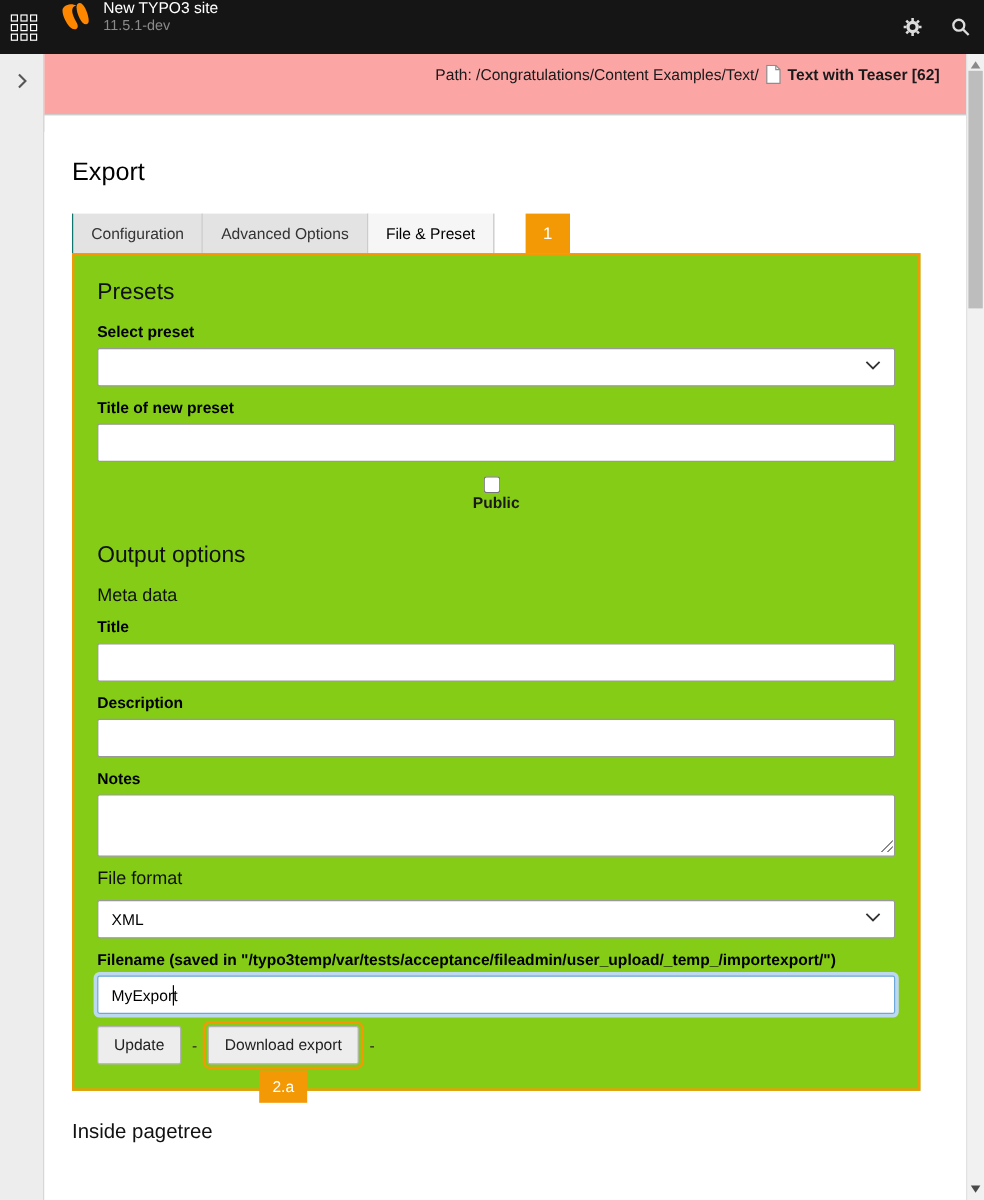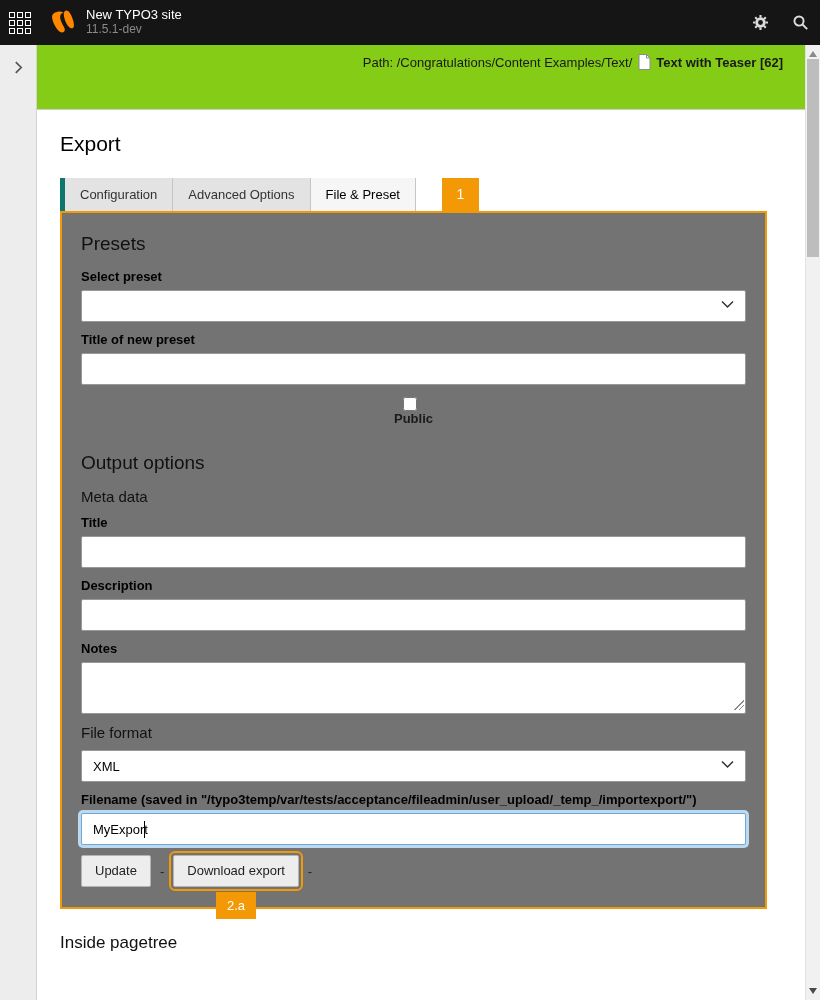--- a/index.html
+++ b/index.html
@@ -4,41 +4,41 @@
 <style>
   * { margin:0; padding:0; box-sizing:border-box; }
   html,body { width:820px; height:1000px; overflow:hidden; }
   body {
     font-family:"Liberation Sans","DejaVu Sans",sans-serif;
     font-size:13px; color:#1a1a1a; background:#fff; position:relative;
   }
 
   
   .topbar { position:absolute; top:0; left:0; width:820px; height:45px;
-    background:#151515; display:flex; align-items:center; z-index:50; }
+    background:#151515; display:flex; align-items:flex-start; z-index:50; }
   .topbar-btn { width:40px; height:45px; display:flex; align-items:center;
     justify-content:center; cursor:pointer; }
   .grid-icon { display:grid; grid-template-columns:repeat(3,6px); grid-gap:2px; }
   .grid-icon span { width:6px; height:6px; border:1.4px solid #fff; }
   .brand { display:flex; align-items:center; margin-left:10px; }
   .brand svg { width:26px; height:26px; }
   .brand-text { margin-left:10px; line-height:1.15; }
   .brand-title { color:#fff; font-size:13px; }
   .brand-version { color:#8a8a8a; font-size:12px; }
   .topbar-spacer { flex:1; }
 
   
   .navstrip { position:absolute; top:45px; left:0; width:37px; height:955px;
     background:#ededed; border-right:1px solid #d2d2d2; }
   .nav-expand { width:37px; height:36px; display:flex; align-items:center;
     justify-content:center; margin-top:4px; cursor:pointer; color:#565656; }
 
   
-  .docheader { position:absolute; top:45px; left:37px; width:783px; height:65px;
-    background:#84cc16; border-bottom:1px solid #cdcdcd; }
+  .docheader { position:absolute; top:45px; left:37px; width:783px; height:51px;
+    background:#fca5a5; border-bottom:1px solid #cdcdcd; }
   .breadcrumb { position:absolute; top:9px; right:37px; display:flex;
     align-items:center; white-space:nowrap; font-size:13px; color:#1a1a1a; }
   .breadcrumb .doc-ico { margin:0 5px 0 6px; display:inline-flex; }
   .breadcrumb b { font-weight:bold; }
 
   
   .scrollbar { position:absolute; top:45px; right:0; width:15px; height:955px;
     background:#f1f1f1; border-left:1px solid #e2e2e2; z-index:60; }
   .sb-arrow { position:absolute; left:3px; width:0; height:0;
     border-left:4.5px solid transparent; border-right:4.5px solid transparent; }
@@ -49,28 +49,28 @@
 
   
   .module-body { position:absolute; top:110px; left:37px; width:768px;
     height:890px; background:#fff; padding:20px 38px 0 23px; overflow:visible; }
   h1.page-title { font-size:21px; font-weight:400; color:#000; margin:2px 0 22px; }
 
   
   .tabs { display:flex; height:33px; align-items:stretch; }
   .tab { padding:0 15px; line-height:33px; background:#e3e3e3; color:#333;
     border-right:1px solid #c6c6c6; cursor:pointer; font-size:13px; }
-  .tab:first-child { border-left:5px solid #0f766e; }
+  .tab:first-child { border-left:1px solid #0f766e; }
   .tab.active { background:#f6f6f6; color:#000; }
   .tab-badge { margin-left:26px; width:37px; line-height:33px; text-align:center;
     background:var(--accent); color:#fff; font-size:14px; }
 
   
   :root { --accent:#f49906; }
-  .panel { border:2px solid var(--accent); background:#737373;
+  .panel { border:2px solid var(--accent); background:#84cc16;
     padding:14px 19px 20px; position:relative; }
   h2.section { font-size:19px; font-weight:400; color:#111; margin:6px 0 14px; }
   h3.subsection { font-size:15px; font-weight:400; color:#111; margin:2px 0 10px; }
   .plain-label { font-size:15px; font-weight:400; color:#111; margin:2px 0 9px; }
   .form-label { display:block; font-weight:bold; font-size:13px; color:#000;
     margin:0 0 6px; }
   .form-control { display:block; width:100%; height:32px; background:#fff;
     border:1px solid #999; border-radius:2px; font-size:13px; color:#000;
     padding:0 11px; font-family:inherit; }
   textarea.form-control { height:52px; resize:none; padding-top:6px; }

